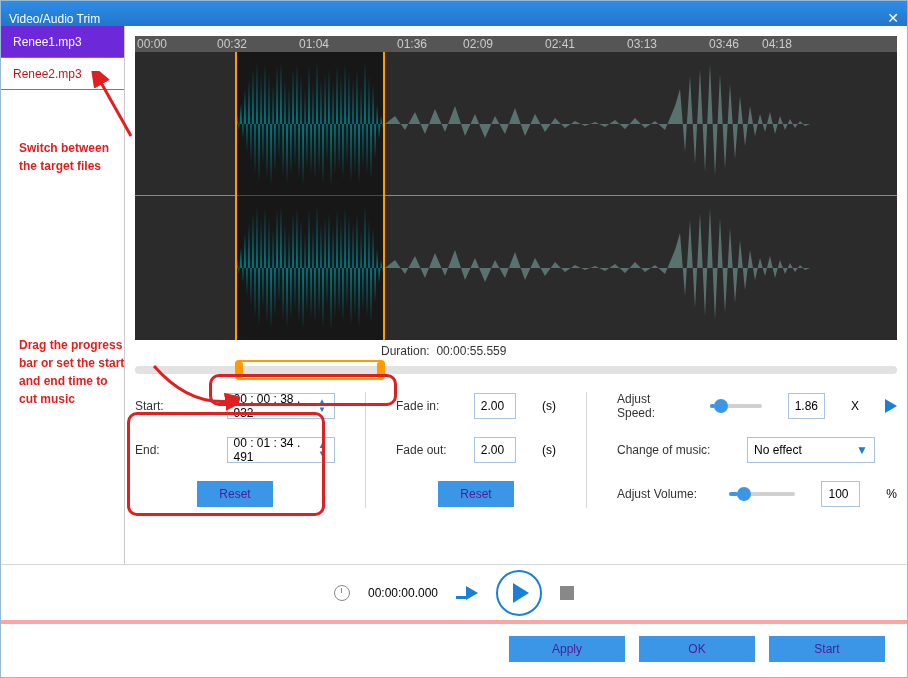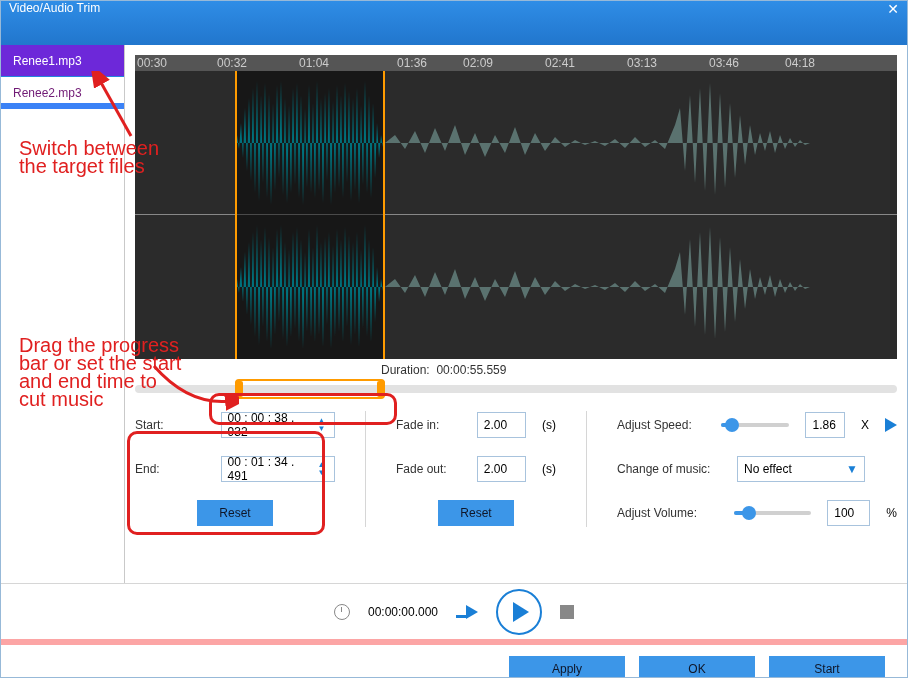--- a/index.html
+++ b/index.html
@@ -1,93 +1,93 @@
 <!DOCTYPE html>
 <html><head>
 <meta charset="utf-8">
 <style>
 *{box-sizing:border-box;margin:0;padding:0;font-family:"Segoe UI",Tahoma,sans-serif;font-size:12px}
 body{width:908px;height:678px;background:#fff;position:relative;overflow:hidden;border:1px solid #97b9d8}
-.titlebar{height:44px;background:linear-gradient(#2f8de6,#2176cd);display:flex;align-items:flex-start;padding:0 8px;color:#fff;font-size:13px}
+.titlebar{height:25px;background:linear-gradient(#2f8de6,#2176cd);display:flex;align-items:flex-end;padding:0 8px;color:#fff;font-size:13px}
 .titlebar .close{margin-left:auto;cursor:pointer;font-size:14px}
 .main{display:flex;height:538px}
 .sidebar{width:182px;background:#fff;border-right:1px solid #c9c9c9}
-.file-item{height:32px;line-height:32px;padding-left:12px;border-bottom:6px solid #3b82f6;cursor:pointer;color:#701a75}
+.file-item{height:32px;line-height:32px;padding-left:12px;border-bottom:1px solid #3b82f6;cursor:pointer;color:#b91c1c}
 .file-item.active{background:#6d28d9;color:#fff;border-bottom:1px solid #2485df}
-.anno{position:absolute;color:#e02020;font-size:20px;font-weight:400;line-height:18px;pointer-events:none}
+.anno{position:absolute;color:#e02020;font-size:12px;font-weight:700;line-height:18px;pointer-events:none}
 .anno1{left:18px;top:138px}
 .anno2{left:18px;top:335px}
 .content{flex:1;padding:10px 10px 0 10px;position:relative}
 .ruler{height:16px;background:#555;color:#ccc;font-size:10px;position:relative}
 .ruler span{position:absolute;top:1px}
 .waveform{height:288px;background:#2b2b2b;position:relative;overflow:hidden}
 .waveform .channel{position:absolute;left:0;right:0;height:144px}
 .waveform .ch1{top:0;border-bottom:1px solid #888}
 .waveform .ch2{top:144px}
 .sel-area{position:absolute;top:0;bottom:0;background:rgba(0,0,0,.45);border-left:2px solid #ff9b00;border-right:2px solid #ff9b00}
 .duration{margin:4px 0 0 246px;color:#333}
 .progress-track{height:8px;background:#e2e2e2;margin:8px 0 18px 0;border-radius:4px;position:relative}
 .progress-track .sel-bar{position:absolute;top:-6px;height:20px;border:2px solid #ff9b00;border-radius:4px;background:transparent}
 .sel-bar .handle{position:absolute;top:0;width:8px;height:16px;background:#ff9b00;border-radius:2px}
 .sel-bar .hL{left:-2px}.sel-bar .hR{right:-2px}
 .red-box{position:absolute;border:3px solid #e02020;border-radius:10px;pointer-events:none}
 .controls{display:flex;gap:30px}
 .col{display:flex;flex-direction:column;gap:16px}
-.row{display:flex;align-items:center;gap:16px;height:28px}
+.row{display:flex;align-items:center;gap:26px;height:28px}
 .lbl{width:70px;color:#333}
 .timebox,.numbox,.selbox{height:26px;border:1px solid #a8c3dd;padding:0 6px;display:flex;align-items:center;background:#fff}
 .timebox{width:115px;justify-content:space-between}
 .numbox{width:52px}
 .spinner{width:14px;display:flex;flex-direction:column;margin-left:4px}
 .spinner div{height:8px;font-size:8px;line-height:8px;color:#1a7fd6;text-align:center;cursor:pointer}
 .selbox{width:128px;justify-content:space-between;cursor:pointer}
-.btn{height:26px;background:#3c96e8;color:#0f172a;border:none;padding:0 22px;cursor:pointer}
+.btn{height:26px;background:#3c96e8;color:#4c1d95;border:none;padding:0 22px;cursor:pointer}
 .slider{width:80px;height:4px;background:#d0d0d0;position:relative;border-radius:2px}
 .slider .fill{position:absolute;left:0;top:0;height:4px;background:#3c96e8;border-radius:2px}
 .slider .thumb{position:absolute;top:-5px;width:14px;height:14px;background:#3c96e8;border-radius:50%;cursor:pointer}
 .sep{width:1px;background:#d6d6d6;align-self:stretch}
 .playbar{height:56px;border-top:1px solid #d6d6d6;display:flex;align-items:center;justify-content:center;gap:18px}
 .clock-ic{width:16px;height:16px;border:1.5px solid #888;border-radius:50%;position:relative}
 .clock-ic::after{content:"";position:absolute;left:6px;top:2px;width:1px;height:5px;background:#888}
 .play-btn{width:46px;height:46px;border:2px solid #1a7fd6;border-radius:50%;display:flex;align-items:center;justify-content:center;cursor:pointer}
 .play-tri{width:0;height:0;border-left:16px solid #1a7fd6;border-top:10px solid transparent;border-bottom:10px solid transparent;margin-left:4px}
 .stop-sq{width:14px;height:14px;background:#888}
 .small-tri{width:0;height:0;border-left:12px solid #1a7fd6;border-top:7px solid transparent;border-bottom:7px solid transparent}
 .jump-ic{display:flex;align-items:flex-end;gap:0}
 .jump-ic .bar{width:12px;height:3px;background:#1a7fd6;margin-bottom:1px}
-.bottombar{height:54px;border-top:6px solid #fca5a5;display:flex;align-items:center;justify-content:flex-end;gap:14px;padding-right:22px}
+.bottombar{height:54px;border-top:4px solid #fca5a5;display:flex;align-items:center;justify-content:flex-end;gap:14px;padding-right:22px}
 .bottombar .btn{width:116px;text-align:center}
 svg{display:block}
 .arrow{position:absolute;pointer-events:none}
 </style>
 </head>
 <body>
 
 <div class="titlebar">
   <span>Video/Audio Trim</span>
   <span class="close">✕</span>
 </div>
 
 <div class="main">
   <div class="sidebar">
     <div class="file-item active">Renee1.mp3</div>
     <div class="file-item">Renee2.mp3</div>
   </div>
 
   <div class="content">
     <div class="ruler">
-      <span style="left:2px">00:30</span>
+      <span style="left:2px">00:00</span>
       <span style="left:82px">00:32</span>
       <span style="left:164px">01:04</span>
       <span style="left:262px">01:36</span>
       <span style="left:328px">02:09</span>
       <span style="left:410px">02:41</span>
       <span style="left:492px">03:13</span>
       <span style="left:574px">03:46</span>
-      <span style="left:650px">04:18</span>
+      <span style="left:627px">04:18</span>
     </div>
 
     <div class="waveform">
       <div class="channel ch1">
         <svg width="700" height="144" preserveAspectRatio="none">
           <g transform="translate(0,72)">
             <path fill="#00cde0" d="M100,0 L102,-8 104,6 106,-20 108,15 110,-35 112,28 114,-45 116,38 118,-55 120,50 122,-62 124,58 126,-48 128,40 130,-60 132,55 134,-50 136,62 138,-40 140,48 142,-58 144,35 146,-62 148,52 150,-45 152,60 154,-38 156,50 158,-55 160,42 162,-60 164,55 166,-48 168,62 170,-35 172,45 174,-58 176,50 178,-40 180,55 182,-62 184,48 186,-45 188,60 190,-50 192,38 194,-55 196,62 198,-42 200,50 202,-58 204,45 206,-48 208,55 210,-60 212,40 214,-52 216,58 218,-45 220,48 222,-55 224,60 226,-38 228,42 230,-62 232,50 234,-48 236,55 238,-40 240,35 242,-20 244,15 246,-8 248,4 250,0 Z"></path>
             <path fill="#5a726f" d="M250,0 L260,-8 270,6 280,-12 290,10 300,-15 310,8 320,-18 330,12 340,-10 350,14 360,-8 370,10 380,-16 390,12 400,-10 410,8 420,-6 430,4 440,-3 450,2 460,-2 470,3 480,-4 490,5 500,-6 510,4 520,-3 530,6 540,-18 545,-35 550,28 555,-48 560,40 565,-55 570,48 575,-60 580,52 585,-50 590,45 595,-40 600,35 605,-28 610,22 615,-18 620,12 625,-10 630,8 635,-12 640,10 645,-8 650,6 655,-5 660,4 665,-3 670,2 675,0 Z"></path>
           </g>
         </svg>

